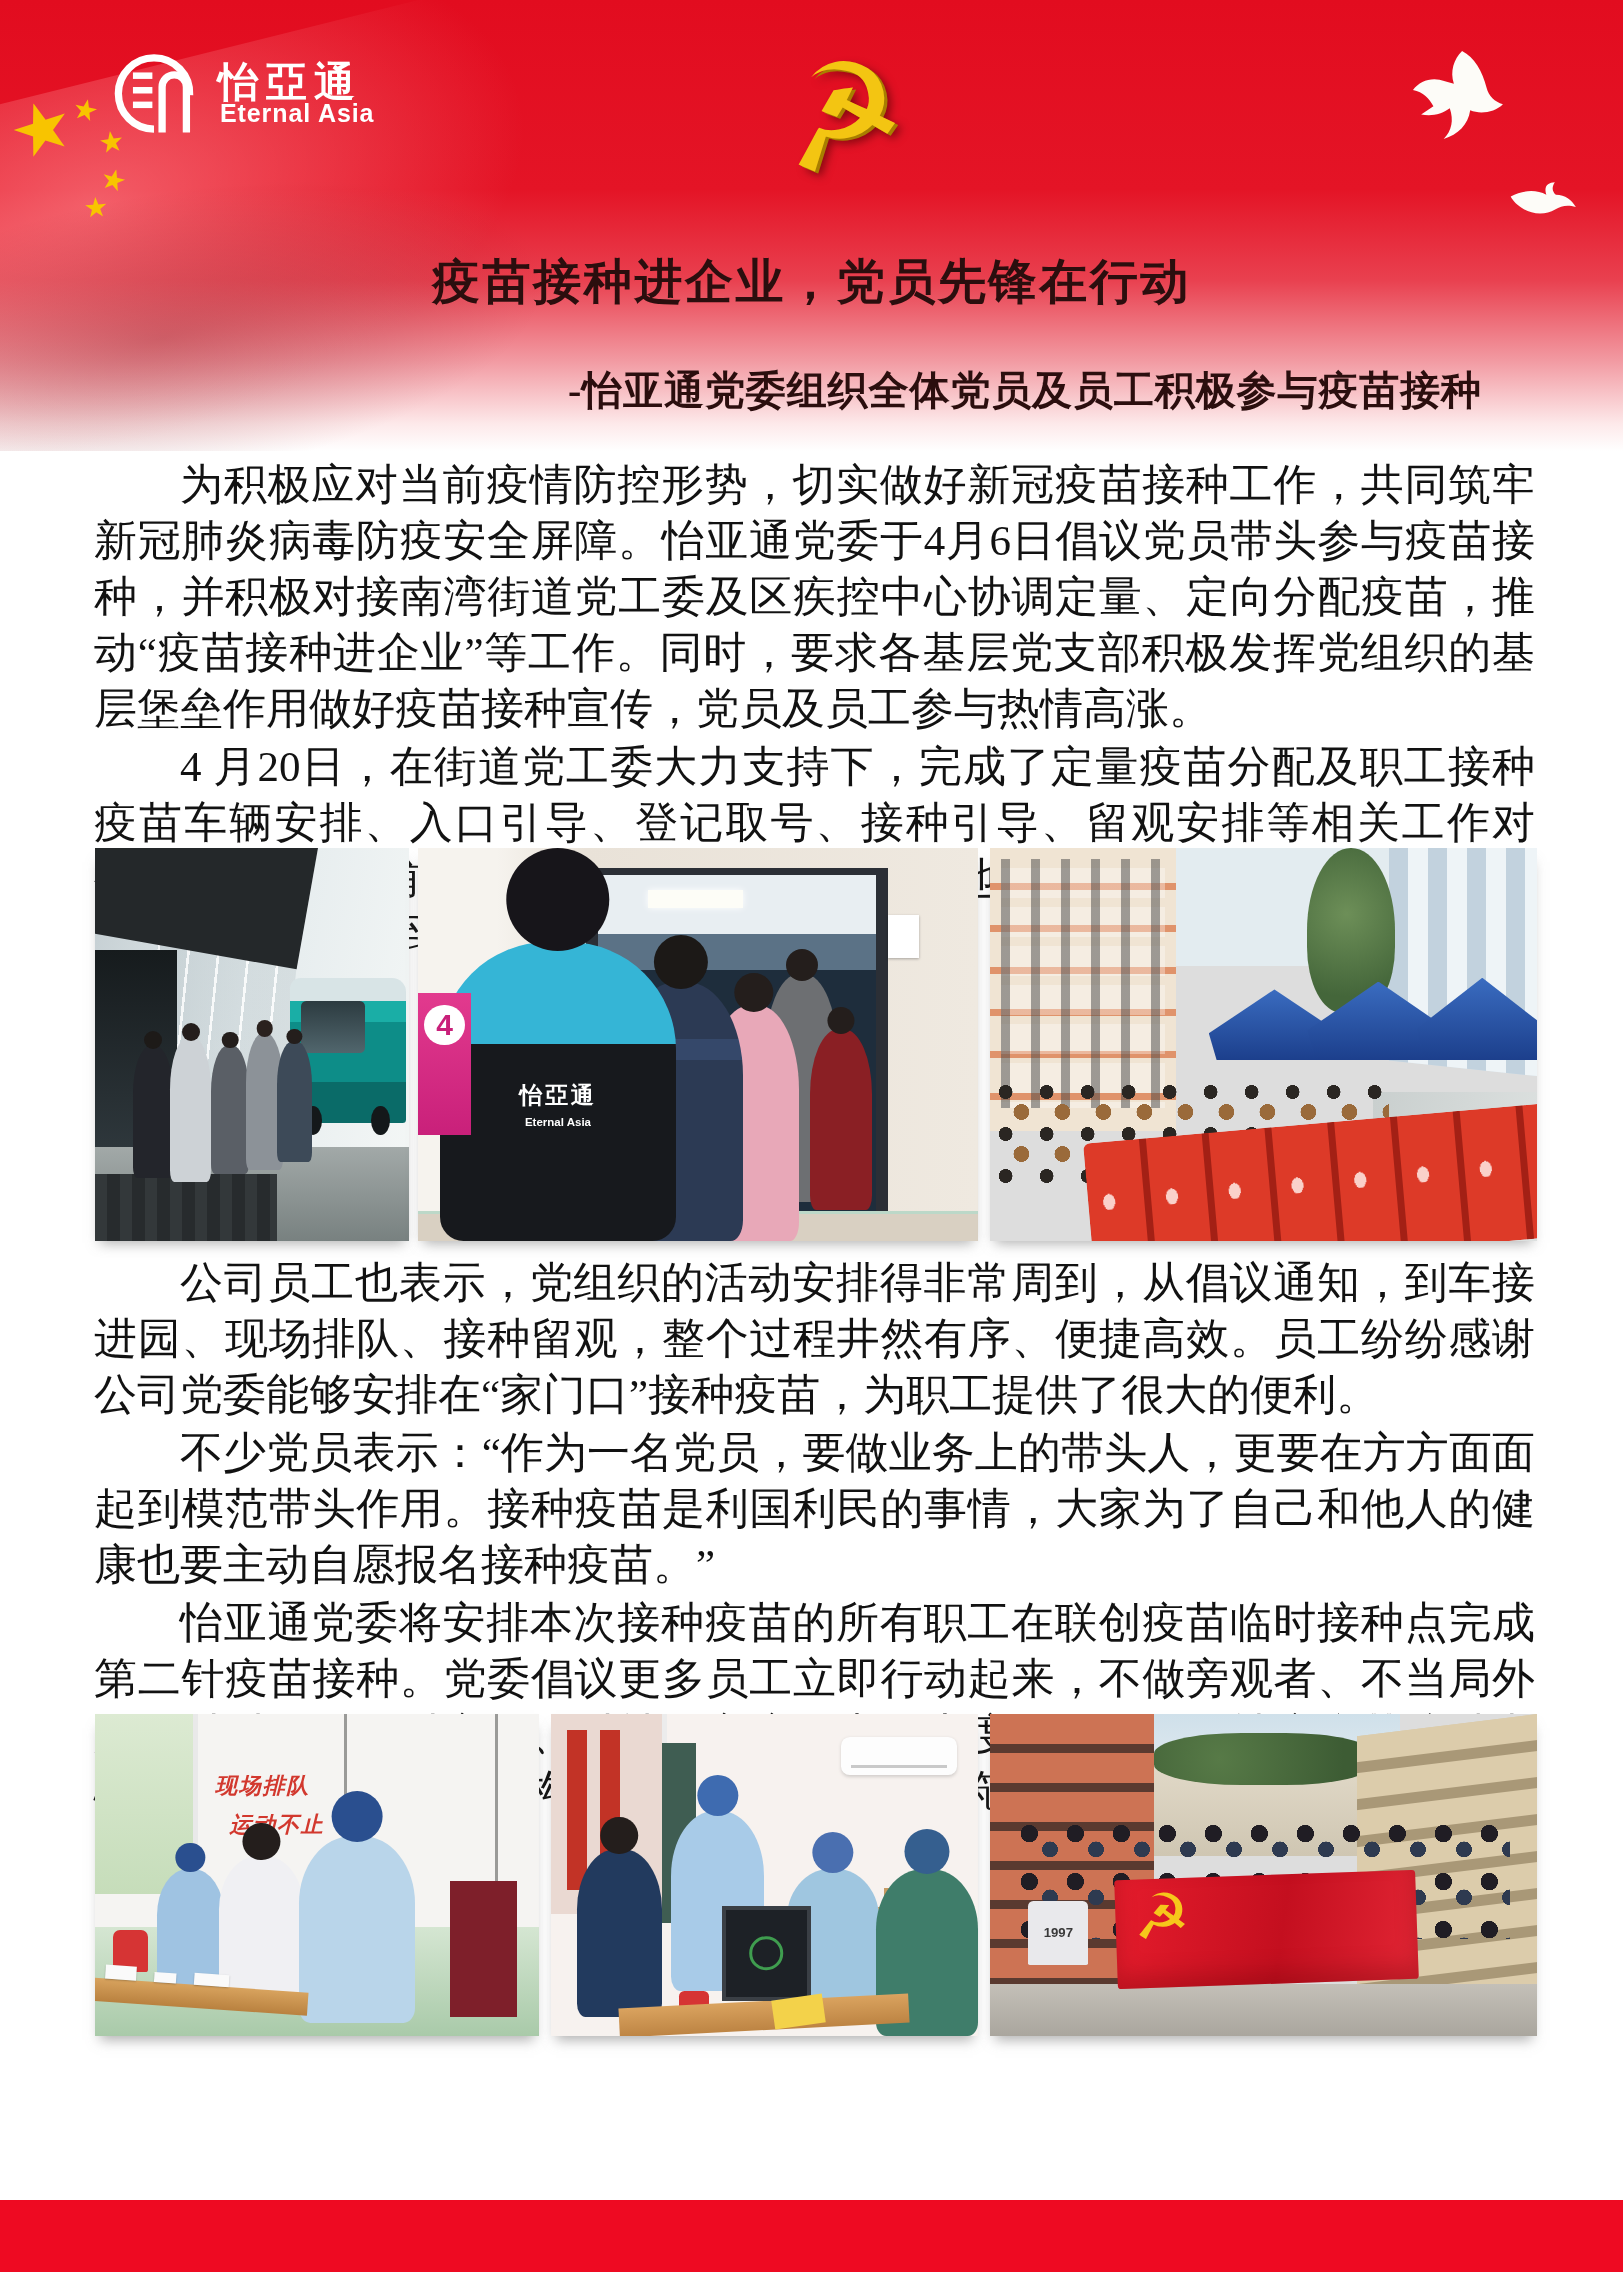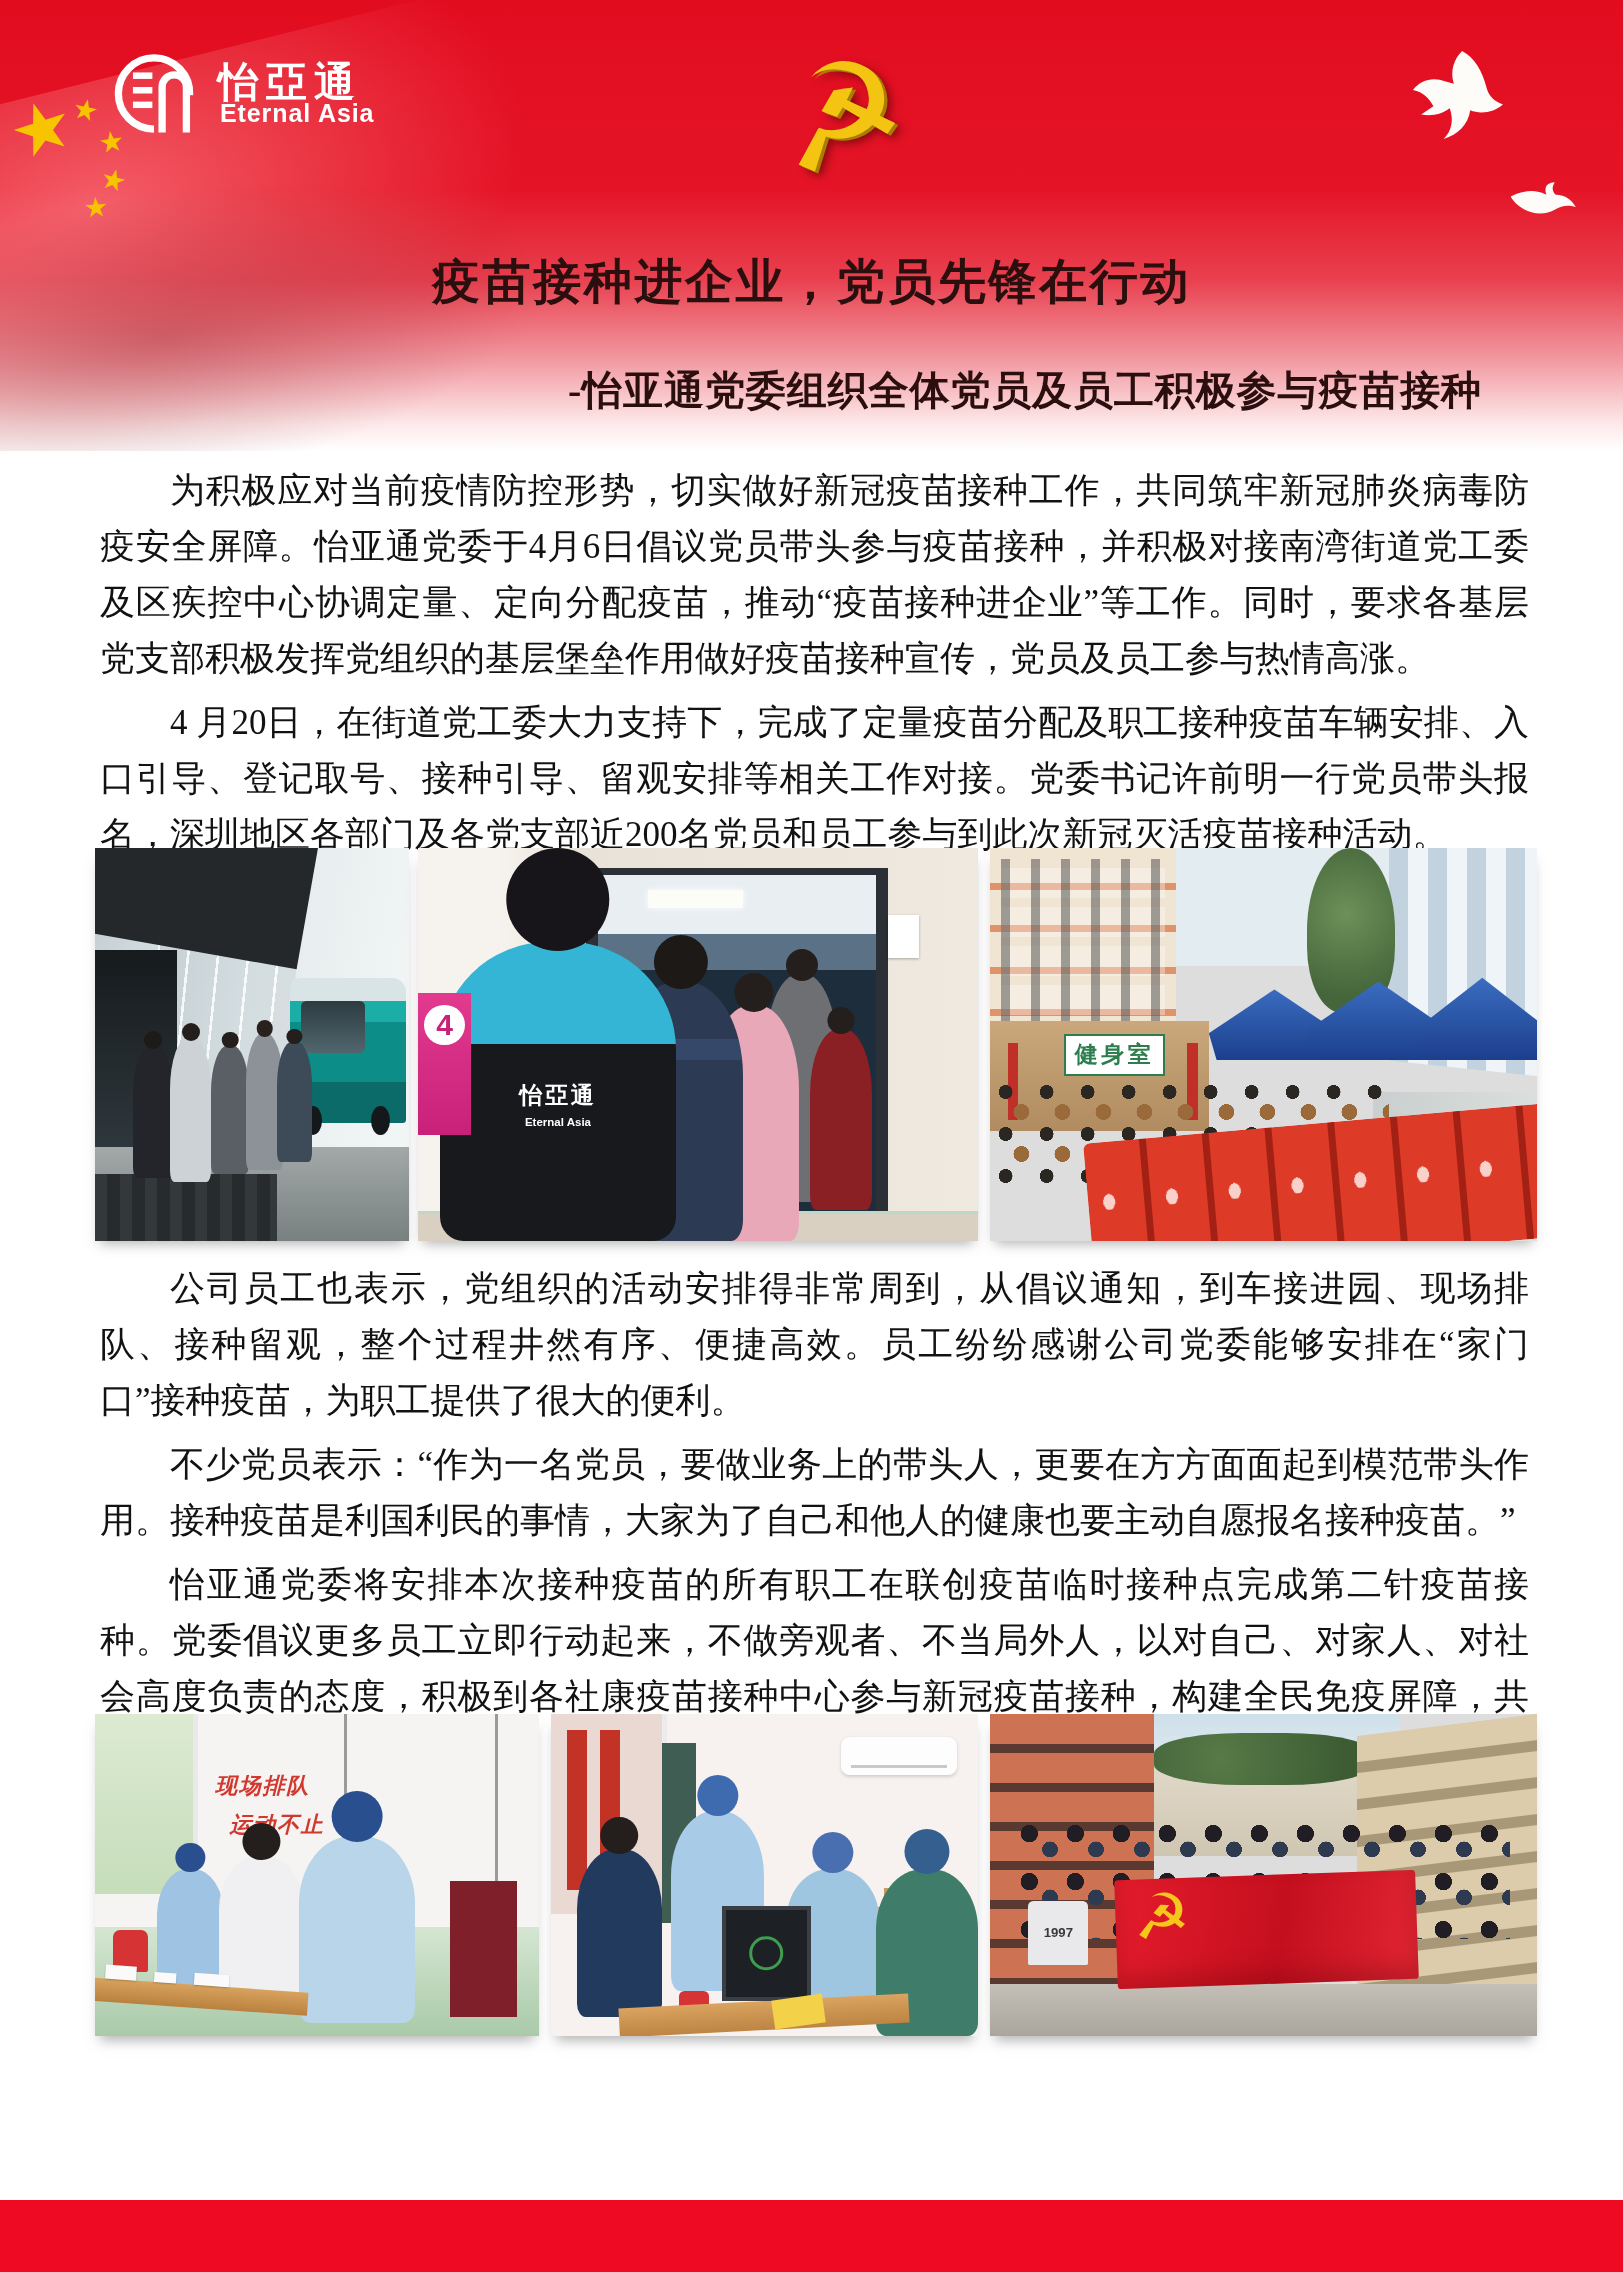--- a/index.html
+++ b/index.html
@@ -26,21 +26,21 @@
     transform:rotate(-12deg);
     text-shadow:2.6px 2.6px 0 #a87e00,5.3px 6.2px 8px rgba(60,0,0,.55);}
   .dove{position:absolute;}
   .main-title{position:absolute;left:0;top:250px;width:1623px;text-align:center;
     font-size:48px;font-weight:bold;letter-spacing:2.6px;color:#2b0e0e;}
   .sub-title{position:absolute;right:141px;top:363px;
     font-size:40px;font-weight:bold;letter-spacing:0.9px;color:#2b0e0e;}
 
   
   .textblock{position:absolute;left:92px;width:1445px;color:#121212;}
-  .textblock p{margin:8px;font-size:35px;line-height:56px;text-align:justify;text-indent:2em;}
+  .textblock p{margin:2px;font-size:43px;line-height:56px;text-align:justify;text-indent:2em;}
   #block1{top:455px;}
   #block2{top:1253px;}
 
   
   .photo{position:absolute;overflow:hidden;background:#ddd;
     box-shadow:0 8.8px 12.3px -5.3px rgba(110,110,110,.55);}
   .photo *{position:absolute;}
   .fig{border-radius:46% 46% 10% 10% / 36% 36% 8% 8%;}
   .fig::before{content:"";position:absolute;left:50%;transform:translateX(-50%);bottom:97%;
     width:44%;aspect-ratio:1/1;border-radius:50%;background:var(--head,#241e1c);}
@@ -253,25 +253,20 @@
     </div>
   </div>
 
   <div class="photo" style="left:990px;top:848px;width:547px;height:393px;">
     <div class="p3-sky"></div>
     <div class="p3-bldgR"></div>
     <div class="p3-tree"></div>
     <div class="p3-bldgL">
       <div class="p3-bldgL-win"></div>
     </div>
-    <div class="p3-store">
-      <div class="p3-sign-gym">健身室</div>
-      <div class="p3-banner" style="left:8%;"></div>
-      <div class="p3-banner" style="left:90%;"></div>
-    </div>
     <div class="tent" style="left:40%;top:36%;width:24%;height:18%;"></div>
     <div class="tent" style="left:58%;top:34%;width:26%;height:20%;"></div>
     <div class="tent" style="left:78%;top:33%;width:24%;height:21%;"></div>
     <div class="p3-road"></div>
     <div class="p3-tape"></div>
     <div class="p3-crowd"></div>
     <div class="p3-barrier"></div>
   </div>
 
   <div class="textblock" id="block2">

